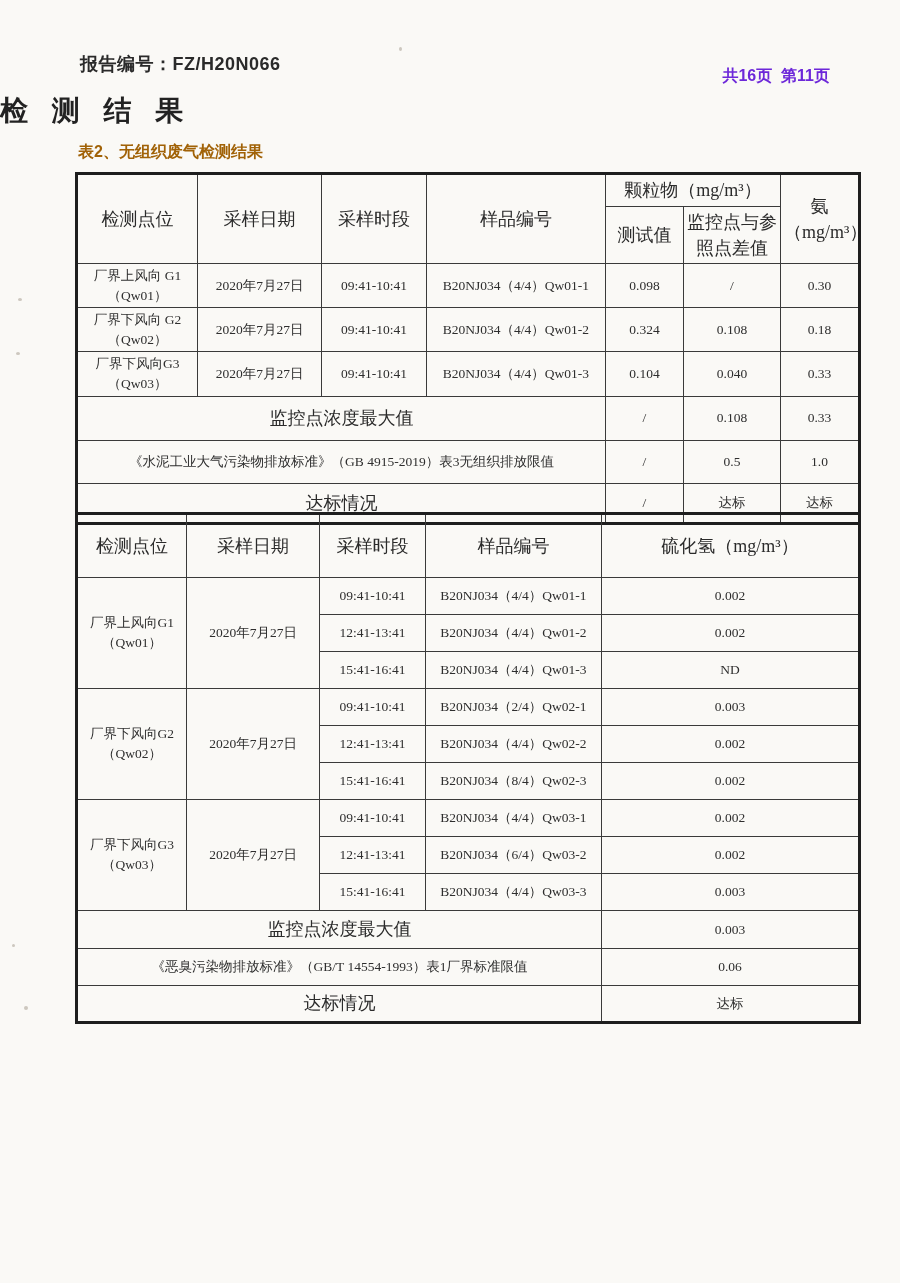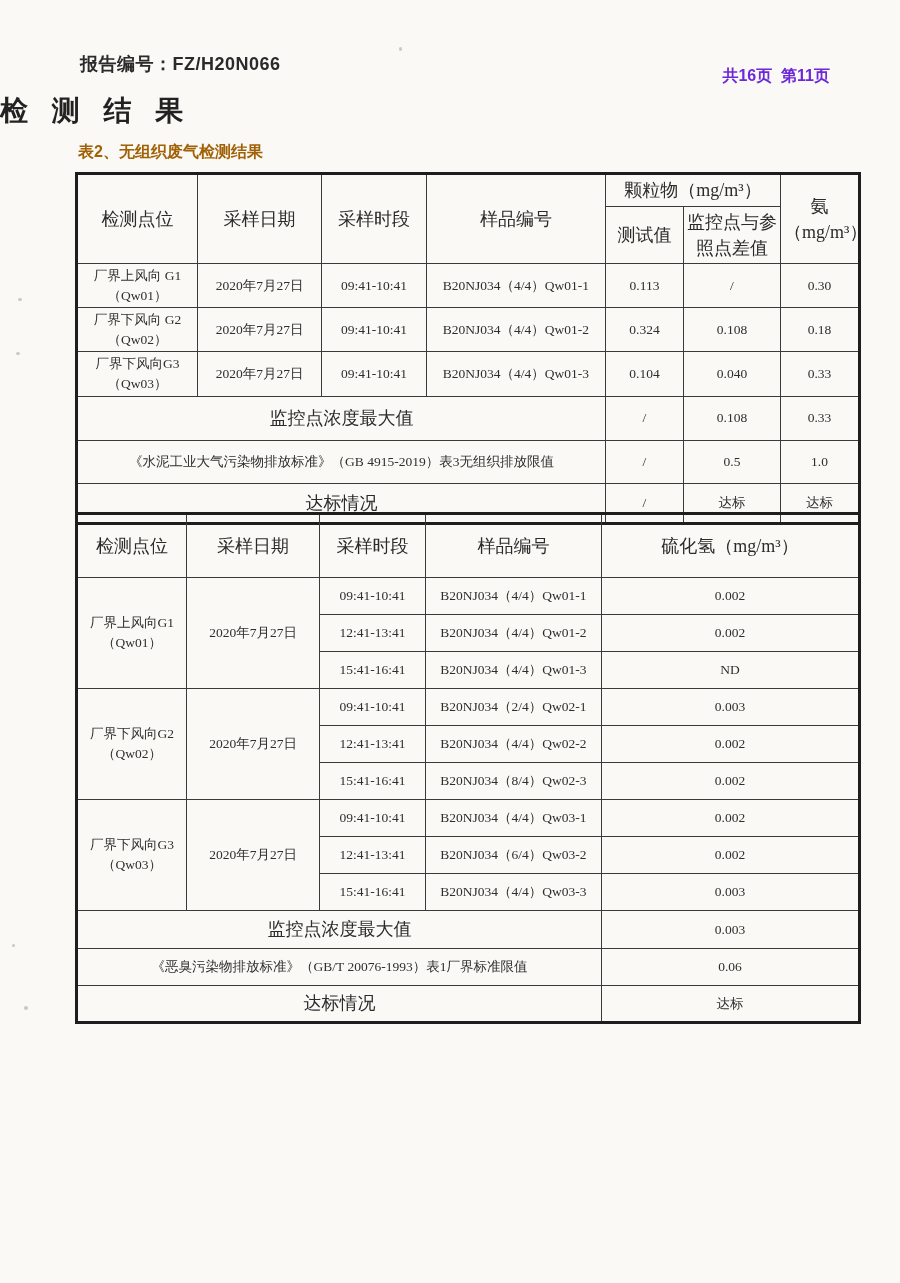--- a/index.html
+++ b/index.html
@@ -99,21 +99,21 @@
         <td class="hd">监控点与参
 照点差值</td>
       </tr>
 
       <tr style="height:43px">
         <td>厂界上风向 G1
 （Qw01）</td>
         <td>2020年7月27日</td>
         <td>09:41-10:41</td>
         <td>B20NJ034（4/4）Qw01-1</td>
-        <td>0.113</td>
+        <td>0.098</td>
         <td>/</td>
         <td>0.30</td>
       </tr>
       <tr style="height:43px">
         <td>厂界下风向 G2
 （Qw02）</td>
         <td>2020年7月27日</td>
         <td>09:41-10:41</td>
         <td>B20NJ034（4/4）Qw01-2</td>
         <td>0.324</td>
@@ -224,21 +224,21 @@
         <td>15:41-16:41</td>
         <td>B20NJ034（4/4）Qw03-3</td>
         <td>0.003</td>
       </tr>
 
       <tr style="height:38px">
         <td class="hd" colspan="4">监控点浓度最大值</td>
         <td>0.003</td>
       </tr>
       <tr style="height:37px">
-        <td class="sm" colspan="4">《恶臭污染物排放标准》（GB/T 20076-1993）表1厂界标准限值</td>
+        <td class="sm" colspan="4">《恶臭污染物排放标准》（GB/T 14554-1993）表1厂界标准限值</td>
         <td>0.06</td>
       </tr>
       <tr style="height:37px">
         <td class="hd" colspan="4">达标情况</td>
         <td>达标</td>
       </tr>
     </tbody>
   </table>
 
   <div class="speck" style="left:399px;top:47px;width:3px;height:4px;"></div>

